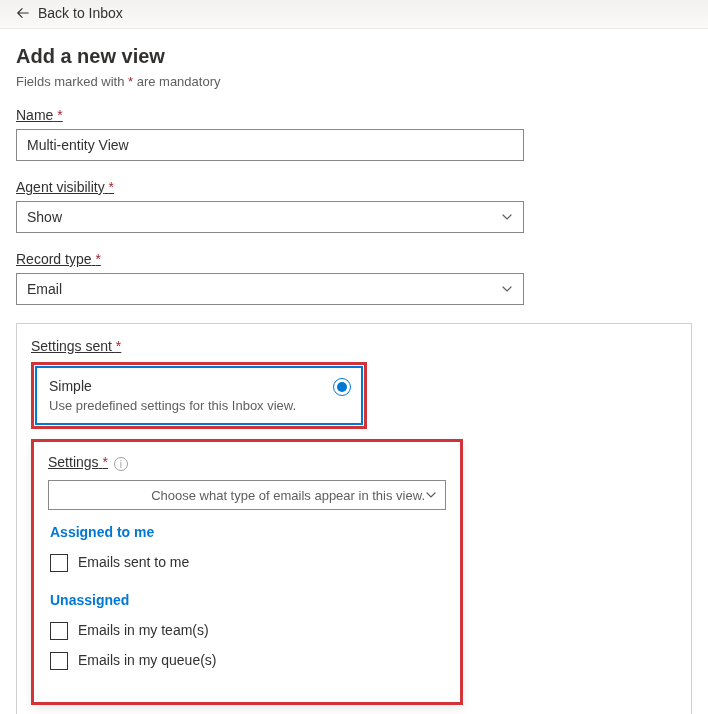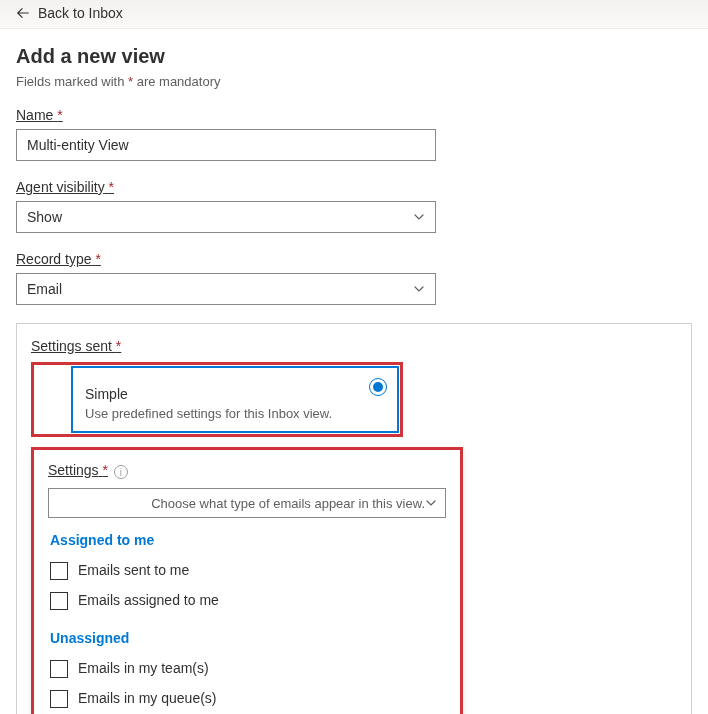--- a/index.html
+++ b/index.html
@@ -24,21 +24,21 @@
       cursor: pointer;
     }
     .back-arrow svg { display: block; }
     .content { padding: 16px 16px 8px 16px; }
     h1 { font-size: 20px; font-weight: 600; margin-bottom: 6px; }
     .hint { font-size: 13px; color: #605e5c; margin-bottom: 18px; }
     .req { color: #a4262c; }
     .field { margin-bottom: 18px; }
     .field-label { font-size: 14px; margin-bottom: 6px; display: block; text-decoration: underline; }
     .text-input, .select-box {
-      width: 420px;
+      width: 508px;
       height: 32px;
       border: 1px solid #8a8886;
       background: #fff;
       padding: 0 10px;
       font-size: 14px;
       color: #323130;
       display: flex;
       align-items: center;
       justify-content: space-between;
       cursor: pointer;
@@ -51,24 +51,23 @@
       margin-top: 4px;
     }
     .settings-type-row {
       display: flex;
       gap: 14px;
       margin-top: 8px;
     }
     .radio-card {
       flex: 1;
       border: 1px solid #8a8886;
-      padding: 18px 42px 10px 12px;
+      padding: 10px 42px 10px 12px;
       position: relative;
       cursor: pointer;
-      margin-left: 36px;
     }
     .radio-card.selected {
       border: 1px solid #0078d4;
       outline: 1px solid #0078d4;
     }
     .radio-card-title { font-weight: 400; font-size: 14px; margin-bottom: 4px; }
     .radio-card-desc { font-size: 13px; color: #605e5c; }
     .radio-circle {
       position: absolute;
       top: 10px; right: 10px;
@@ -224,24 +223,20 @@
             </svg>
         </span>
       </div>
 
       <div>
         <div class="group-title">Assigned to me</div>
         <div class="check-row">
           <div class="checkbox"></div>
           <span class="check-label">Emails sent to me</span>
         </div>
-        <div class="check-row">
-          <div class="checkbox"></div>
-          <span class="check-label">Emails assigned to me</span>
-        </div>
 
         <div class="group-title">Unassigned</div>
         <div class="check-row">
           <div class="checkbox"></div>
           <span class="check-label">Emails in my team(s)</span>
         </div>
         <div class="check-row">
           <div class="checkbox"></div>
           <span class="check-label">Emails in my queue(s)</span>
         </div>

